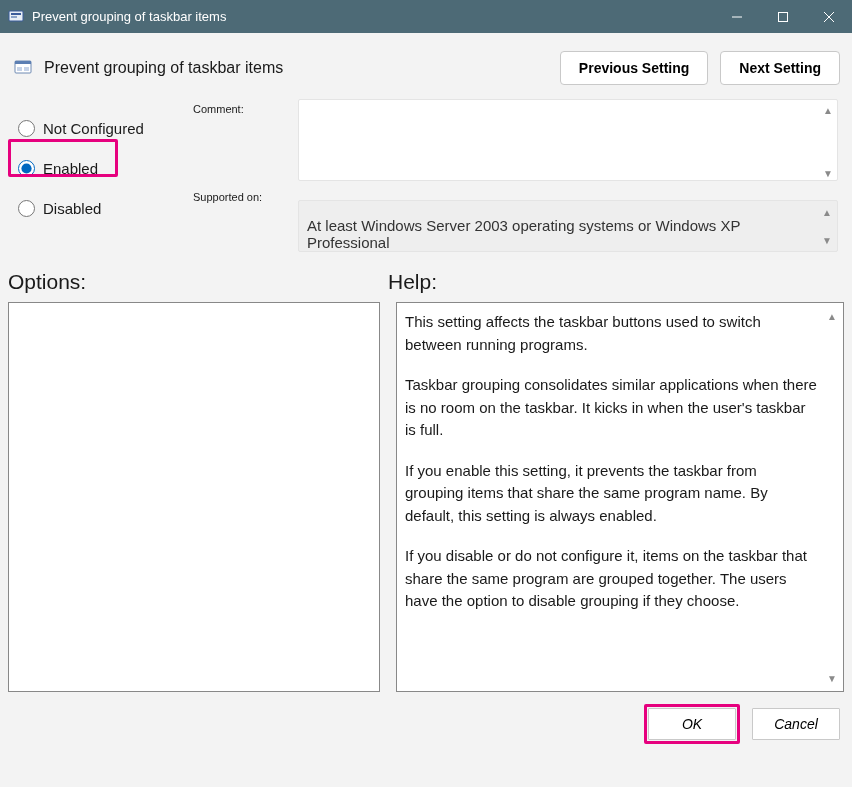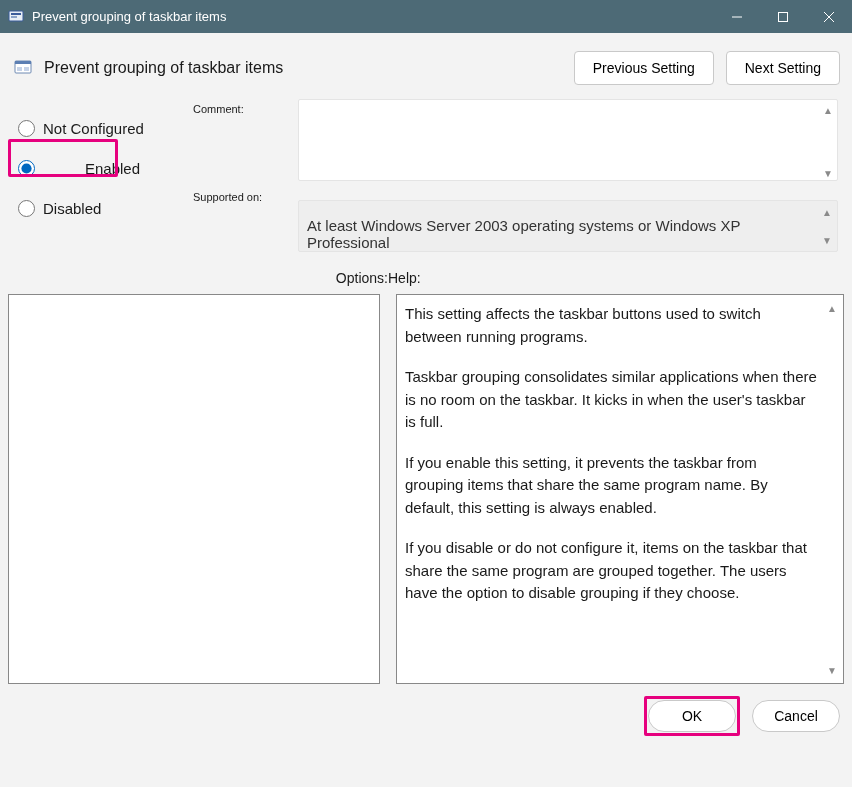--- a/index.html
+++ b/index.html
@@ -48,20 +48,21 @@
   .policy-title { font-size: 16px; flex: 1; }
   .nav-btn {
     height: 34px;
     padding: 4px 18px;
     background: #fff;
     border: 1px solid #c9c9c9;
     border-radius: 4px;
     font-size: 14px;
     margin-left: 12px;
     cursor: pointer;
+    font-weight: bold;
   }
   .top-grid {
     display: grid;
     grid-template-columns: 185px 105px 1fr;
     column-gap: 0;
     padding: 0 8px 0 8px;
     align-items: start;
   }
   .radio-col { padding-top: 6px; padding-left:4px; }
   .radio-row {
@@ -107,22 +108,21 @@
     border: 1px solid #e4e4e4;
     border-radius: 2px;
     padding: 16px 24px 6px 8px;
     font-size: 15px;
     color:#333;
     position:relative;
   }
   .mid-labels{
     display:flex;
     padding: 18px 12px 8px 8px;
-    font-size:14px;
-    text-align:right;
+    font-size:21px;
   }
   .mid-labels .opt-l{width:380px;}
   .panes{
     display:flex;
     padding:0 8px;
     gap:16px;
     align-items:flex-end;
   }
   .options-pane{
     width:372px;height:390px;
@@ -136,22 +136,22 @@
     font-size:15px;
     line-height:1.5;
   }
   .help-pane p{margin:0 0 18px 0;}
   .footer{
     display:flex;justify-content:flex-end;gap:16px;
     padding:16px 12px 0 0;
   }
   .dlg-btn{
     width:88px;height:32px;
-    background:#fff;border:1px solid #c9c9c9;border-radius:16px;
-    font-size:14px;cursor:pointer;
+    background:#fff;border:1px solid #c9c9c9;border-radius:1px;
+    font-size:14px;cursor:pointer;font-style:italic;
   }
   .hl-btn-wrap{position:relative;display:inline-block;}
 </style>
 </head>
 <body>
 
 <div class="titlebar">
   <span class="titlebar-icon">
     <svg width="16" height="16" viewBox="0 0 16 16">
       <rect x="1" y="2" width="14" height="10" rx="1" fill="#e8eef5" stroke="#3b5c9b" stroke-width="1"></rect>
@@ -191,21 +191,21 @@
   <button class="nav-btn">Previous Setting</button>
   <button class="nav-btn">Next Setting</button>
 </div>
 
 <div class="top-grid">
   <div class="radio-col">
     <label class="radio-row">
       <input type="radio" name="state" style="">
       <span>Not Configured</span>
     </label>
-    <label class="radio-row" style="margin-top:4px;gap:42px;">
+    <label class="radio-row" style="margin-top:4px;">
       <input type="radio" name="state" checked="" style="">
       <span>Enabled</span>
       <span class="hl" style="left:-4px;top:-2px;width:110px;height:38px;"></span>
     </label>
     <label class="radio-row" style="margin-top:4px;">
       <input type="radio" name="state" style="">
       <span>Disabled</span>
     </label>
   </div>
 

